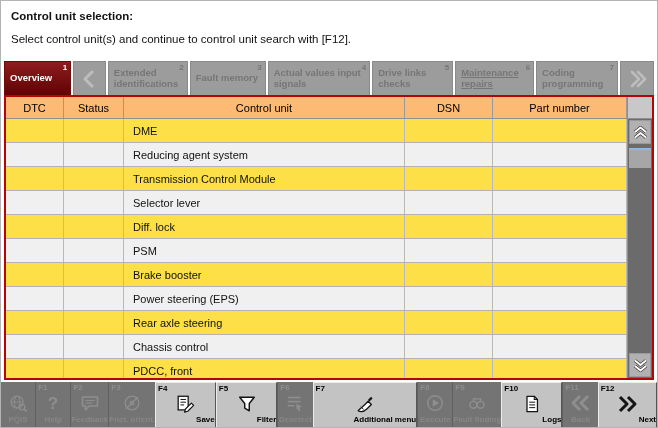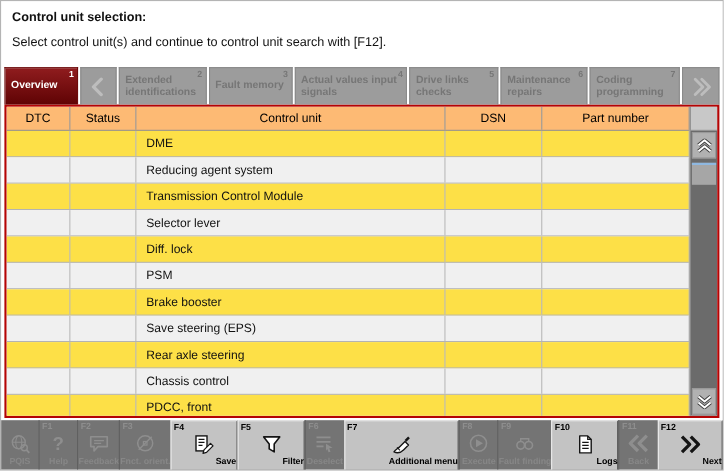--- a/index.html
+++ b/index.html
@@ -15,21 +15,21 @@
 
   
   .tabbar { height:34px; display:flex; align-items:stretch; padding:0 3px; gap:2px; }
   .tab { position:relative; background:#9c9c9c; border:1px solid #8a8a8a; border-bottom:none;
          color:#767676; font-size:9.5px; font-weight:bold; line-height:1.15;
          display:flex; align-items:center; padding:2px 5px; cursor:default; }
   .tab .tab-num { position:absolute; top:1px; right:3px; font-size:8px; font-weight:bold; }
   .tab.selected { background:linear-gradient(#8f1c1e,#5f0304); color:#fff; border-color:#6d0a0a; }
   .tab.scroll { justify-content:center; color:#b9b9b9; }
   .t0 { width:68px; } .t1 { width:33px; } .t2 { width:81px; } .t3 { width:77px; padding-right:2px; }
-  .t4 { width:104px; } .t5 { width:82px; } .t6 { width:80px; } .t7 { width:83px; } .t8 { flex:1; }
+  .t4 { width:104px; } .t5 { width:82px; } .t6 { width:80px;text-decoration:underline; } .t7 { width:83px; } .t8 { flex:1; }
 
   
   .content { flex:1; margin:0 3px 2px 3px; border:2px solid #b40404; display:flex;
              background:#fff; overflow:hidden; }
   .grid { flex:1; display:flex; flex-direction:column; overflow:hidden; }
   .thead { display:flex; height:22px; background:#fdba74; border-bottom:1px solid #8f8f8f; flex:none; }
   .th { font-size:11px; color:#000; display:flex; align-items:center; justify-content:center;
         border-right:1px solid #9a9a9a; }
   .tr { display:flex; height:24px; flex:none; background:#fde047; border-bottom:1px solid #b3b3b3; }
   .tr.alt { background:#f0f0f0; }
@@ -177,21 +177,21 @@
       <div class="tr">
         <div class="td c-dtc"></div>
         <div class="td c-status"></div>
         <div class="td c-cu">Brake booster</div>
         <div class="td c-dsn"></div>
         <div class="td c-part"></div>
       </div>
       <div class="tr alt">
         <div class="td c-dtc"></div>
         <div class="td c-status"></div>
-        <div class="td c-cu">Save steering (EPS)</div>
+        <div class="td c-cu">Power steering (EPS)</div>
         <div class="td c-dsn"></div>
         <div class="td c-part"></div>
       </div>
       <div class="tr">
         <div class="td c-dtc"></div>
         <div class="td c-status"></div>
         <div class="td c-cu">Rear axle steering</div>
         <div class="td c-dsn"></div>
         <div class="td c-part"></div>
       </div>

